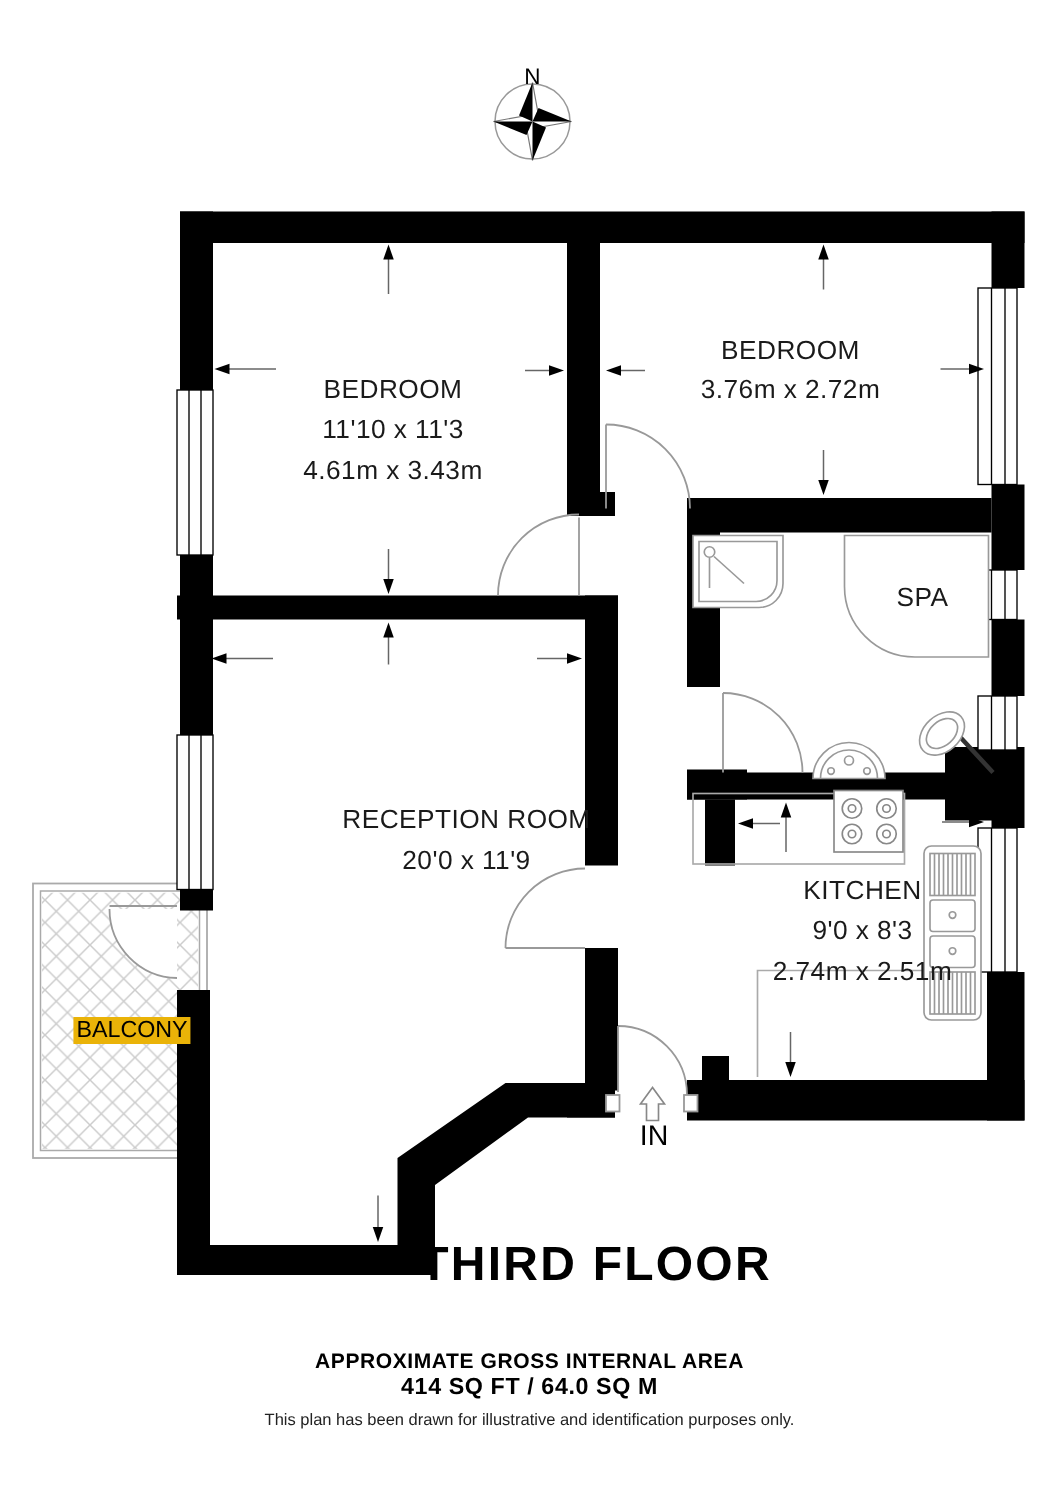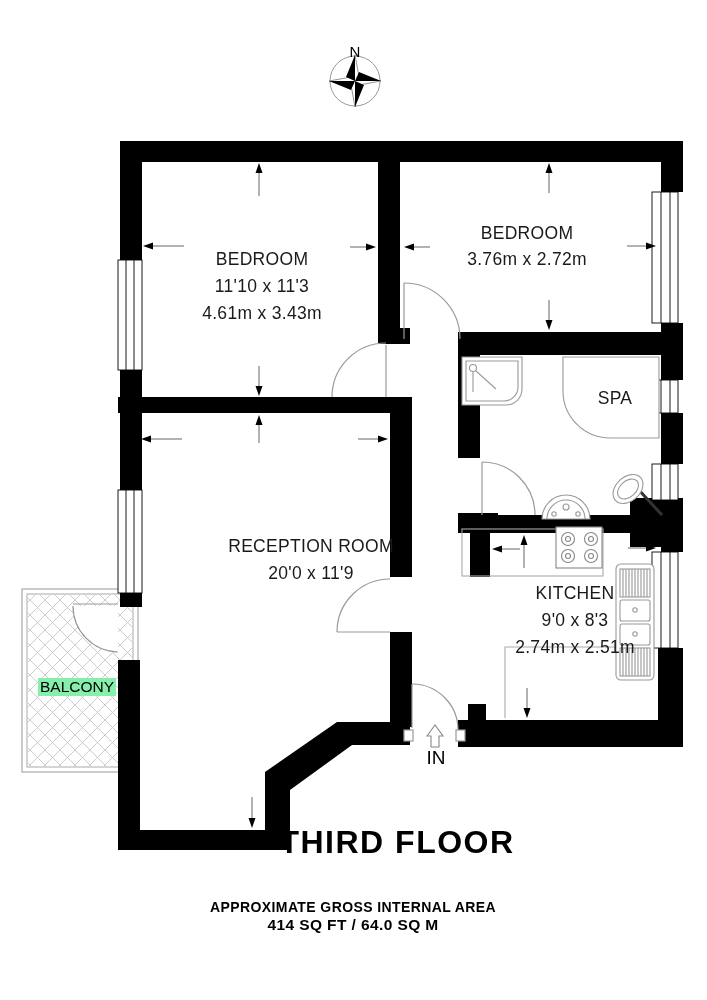--- a/index.html
+++ b/index.html
@@ -5,21 +5,21 @@
   html,body{margin:0;padding:0;background:#ffffff;}
   .plan{
     position:relative;width:707px;height:1000px;background:#ffffff;overflow:hidden;
     font-family:"Liberation Sans","DejaVu Sans",sans-serif;color:#000;
   }
   .plan svg{position:absolute;left:0;top:0;}
   .lbl{position:absolute;transform:translateX(-50%);text-align:center;white-space:nowrap;line-height:27px;}
   .room-lbl{font-size:17.5px;letter-spacing:.3px;color:#1a1a1a;}
   .room-lbl span{display:block;}
   .n-lbl{font-size:15px;top:38px;left:355px;}
-  .balcony-lbl{font-size:15.5px;top:678px;left:77px;background:#86efac;padding:0 2px;line-height:18px;}
+  .balcony-lbl{font-size:15.5px;top:678px;left:88px;background:#eab308;padding:0 2px;line-height:18px;}
   .in-lbl{font-size:19px;top:747px;left:436px;line-height:22px;}
   .floor-lbl{font-size:32px;font-weight:bold;letter-spacing:1.5px;top:828px;left:397px;line-height:28px;}
   .area-head{font-size:14px;font-weight:bold;letter-spacing:.4px;top:898px;left:353px;line-height:18px;}
   .area-val{font-size:15.5px;font-weight:bold;letter-spacing:.4px;top:916px;left:353px;line-height:18px;}
   .disclaimer{font-size:11px;color:#222;top:940px;left:353px;line-height:14px;}
 </style>
 </head>
 <body>
 
 <div class="plan">
@@ -267,14 +267,15 @@
 
 <div class="lbl room-lbl" style="left:615px;top:385px;">SPA</div>
 
 <div class="lbl balcony-lbl">BALCONY</div>
 
 <div class="lbl in-lbl">IN</div>
 
 <div class="lbl floor-lbl">THIRD FLOOR</div>
 <div class="lbl area-head">APPROXIMATE GROSS INTERNAL AREA</div>
 <div class="lbl area-val">414 SQ FT / 64.0 SQ M</div>
+<div class="lbl disclaimer">This plan has been drawn for illustrative and identification purposes only.</div>
 
 </div>
 
 </body></html>

